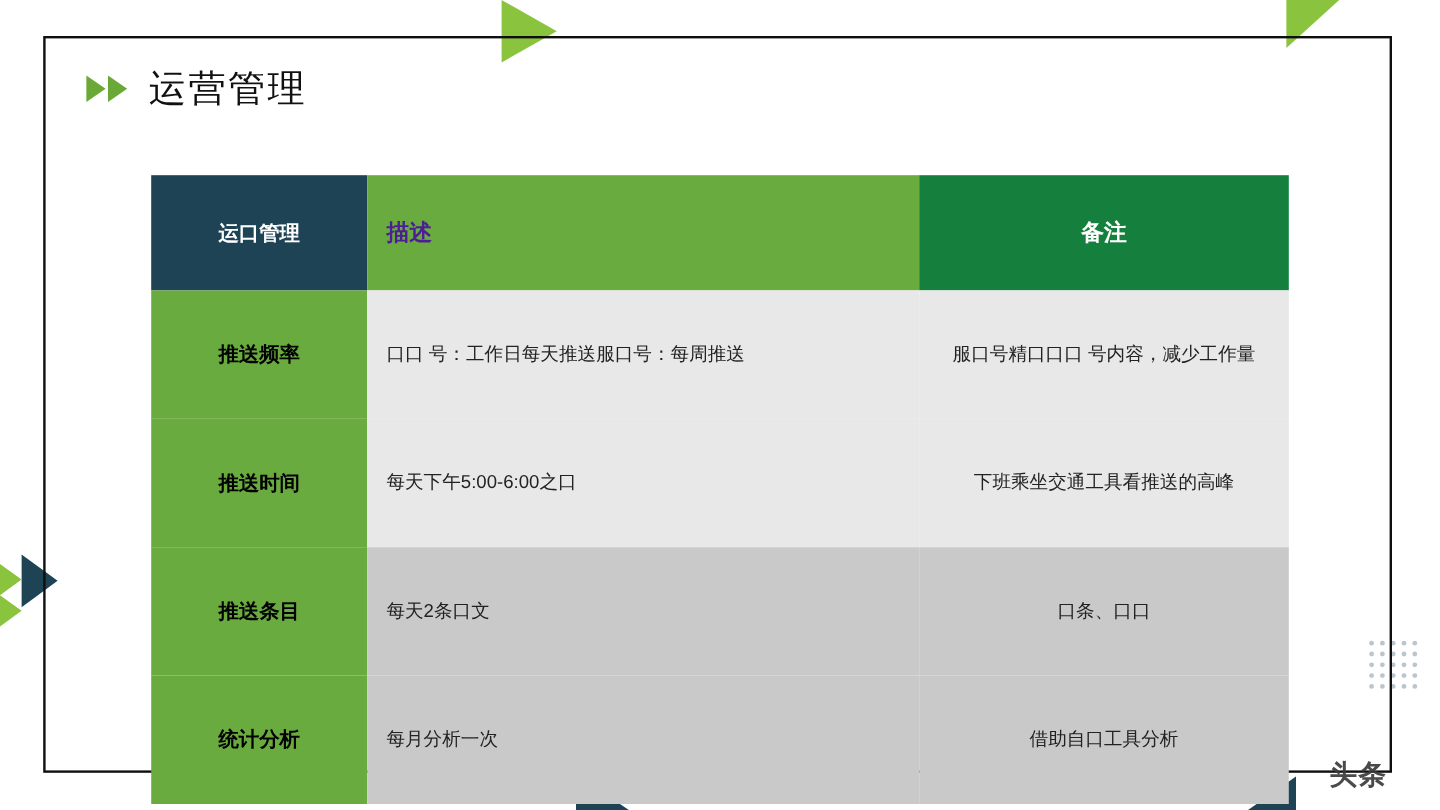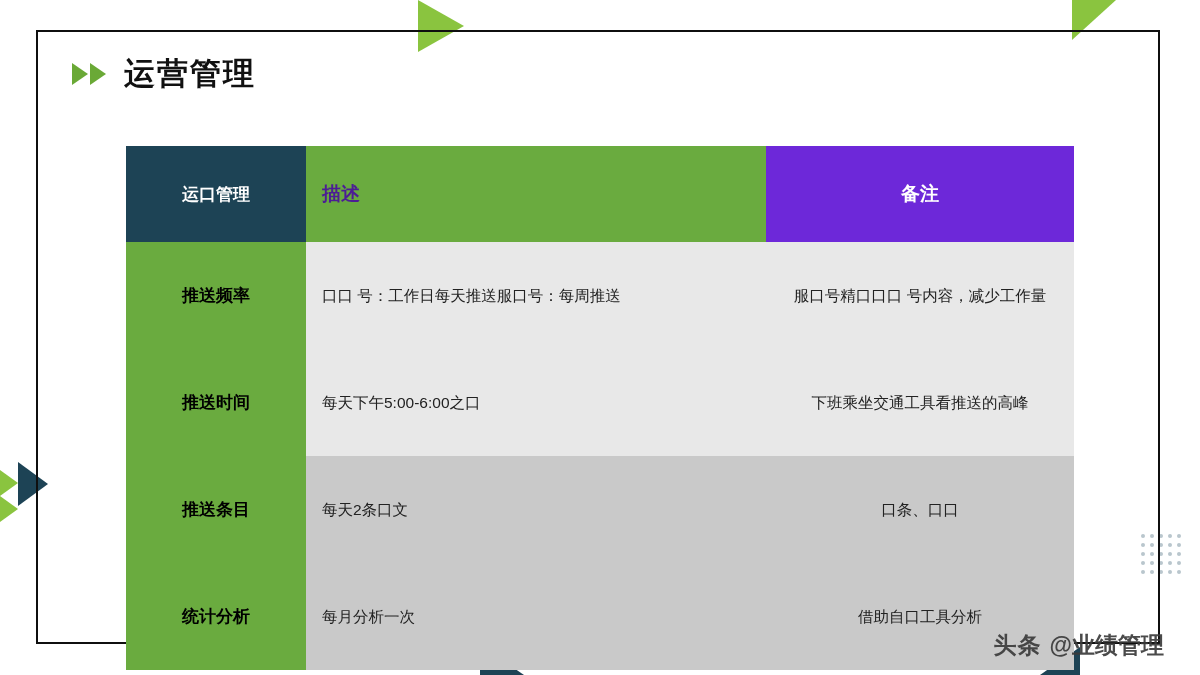--- a/index.html
+++ b/index.html
@@ -120,21 +120,21 @@
     height: 0;
     border-top: 11px solid transparent;
     border-bottom: 11px solid transparent;
     border-left: 16px solid #6aa936;
   }
   .title-arrows .a:last-child {
     margin-left: 2px;
   }
   .title-text {
     font-size: 31px;
-    font-weight: bold;
+    font-weight: normal;
     color: #111111;
     letter-spacing: 2px;
     line-height: 1;
   }
 
   
   .tbl {
     position: absolute;
     left: 126px;
     top: 146px;
@@ -163,21 +163,21 @@
     background: #6aab3f;
     color: #4c1d95;
     font-size: 19px;
     font-weight: bold;
     text-align: left;
     height: 64px;
     vertical-align: middle;
     margin-left: 40px;
   }
   .hd-c {
-    background: #6d28d9;
+    background: #15803d;
     color: #ffffff;
     font-size: 19px;
     font-weight: bold;
     text-align: center;
     height: 64px;
     vertical-align: middle;
   }
 
   .cell-label {
     background: #6aab3f;
@@ -316,14 +316,13 @@
     <tr class="row-dark">
       <td class="cell-label">统计分析</td>
       <td class="cell-desc">每月分析一次</td>
       <td class="cell-note">借助自口工具分析</td>
     </tr>
   </tbody>
 </table>
 
 <div class="watermark">
   <span class="wm-logo">头条</span>
-  <span>@业绩管理</span>
 </div>
 
 </body></html>

